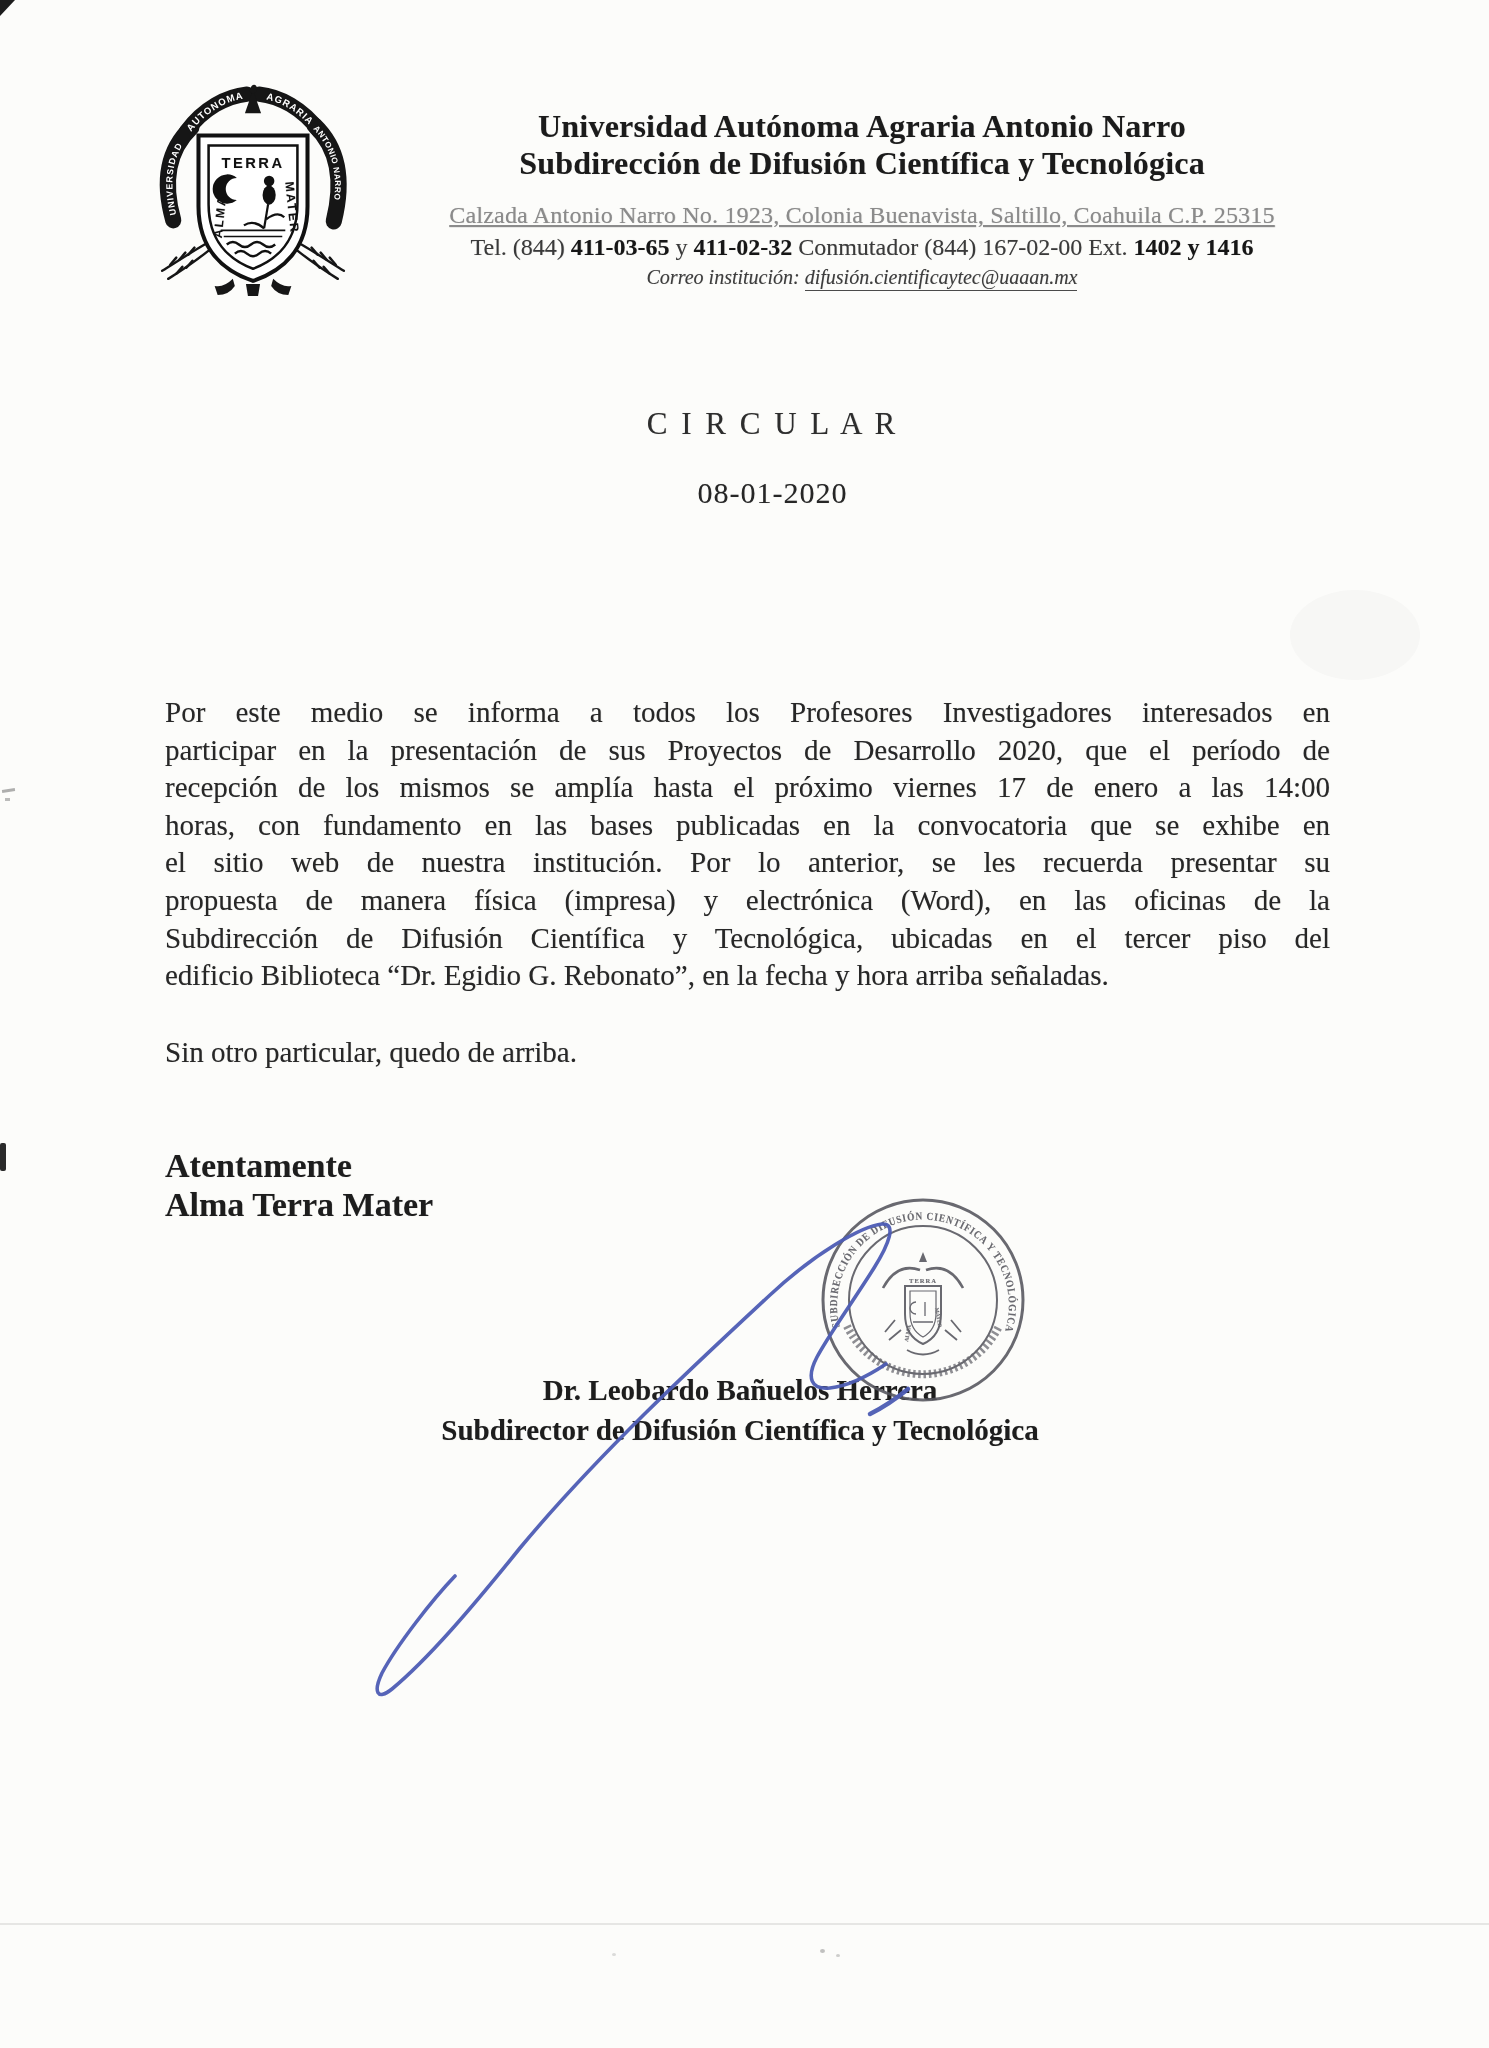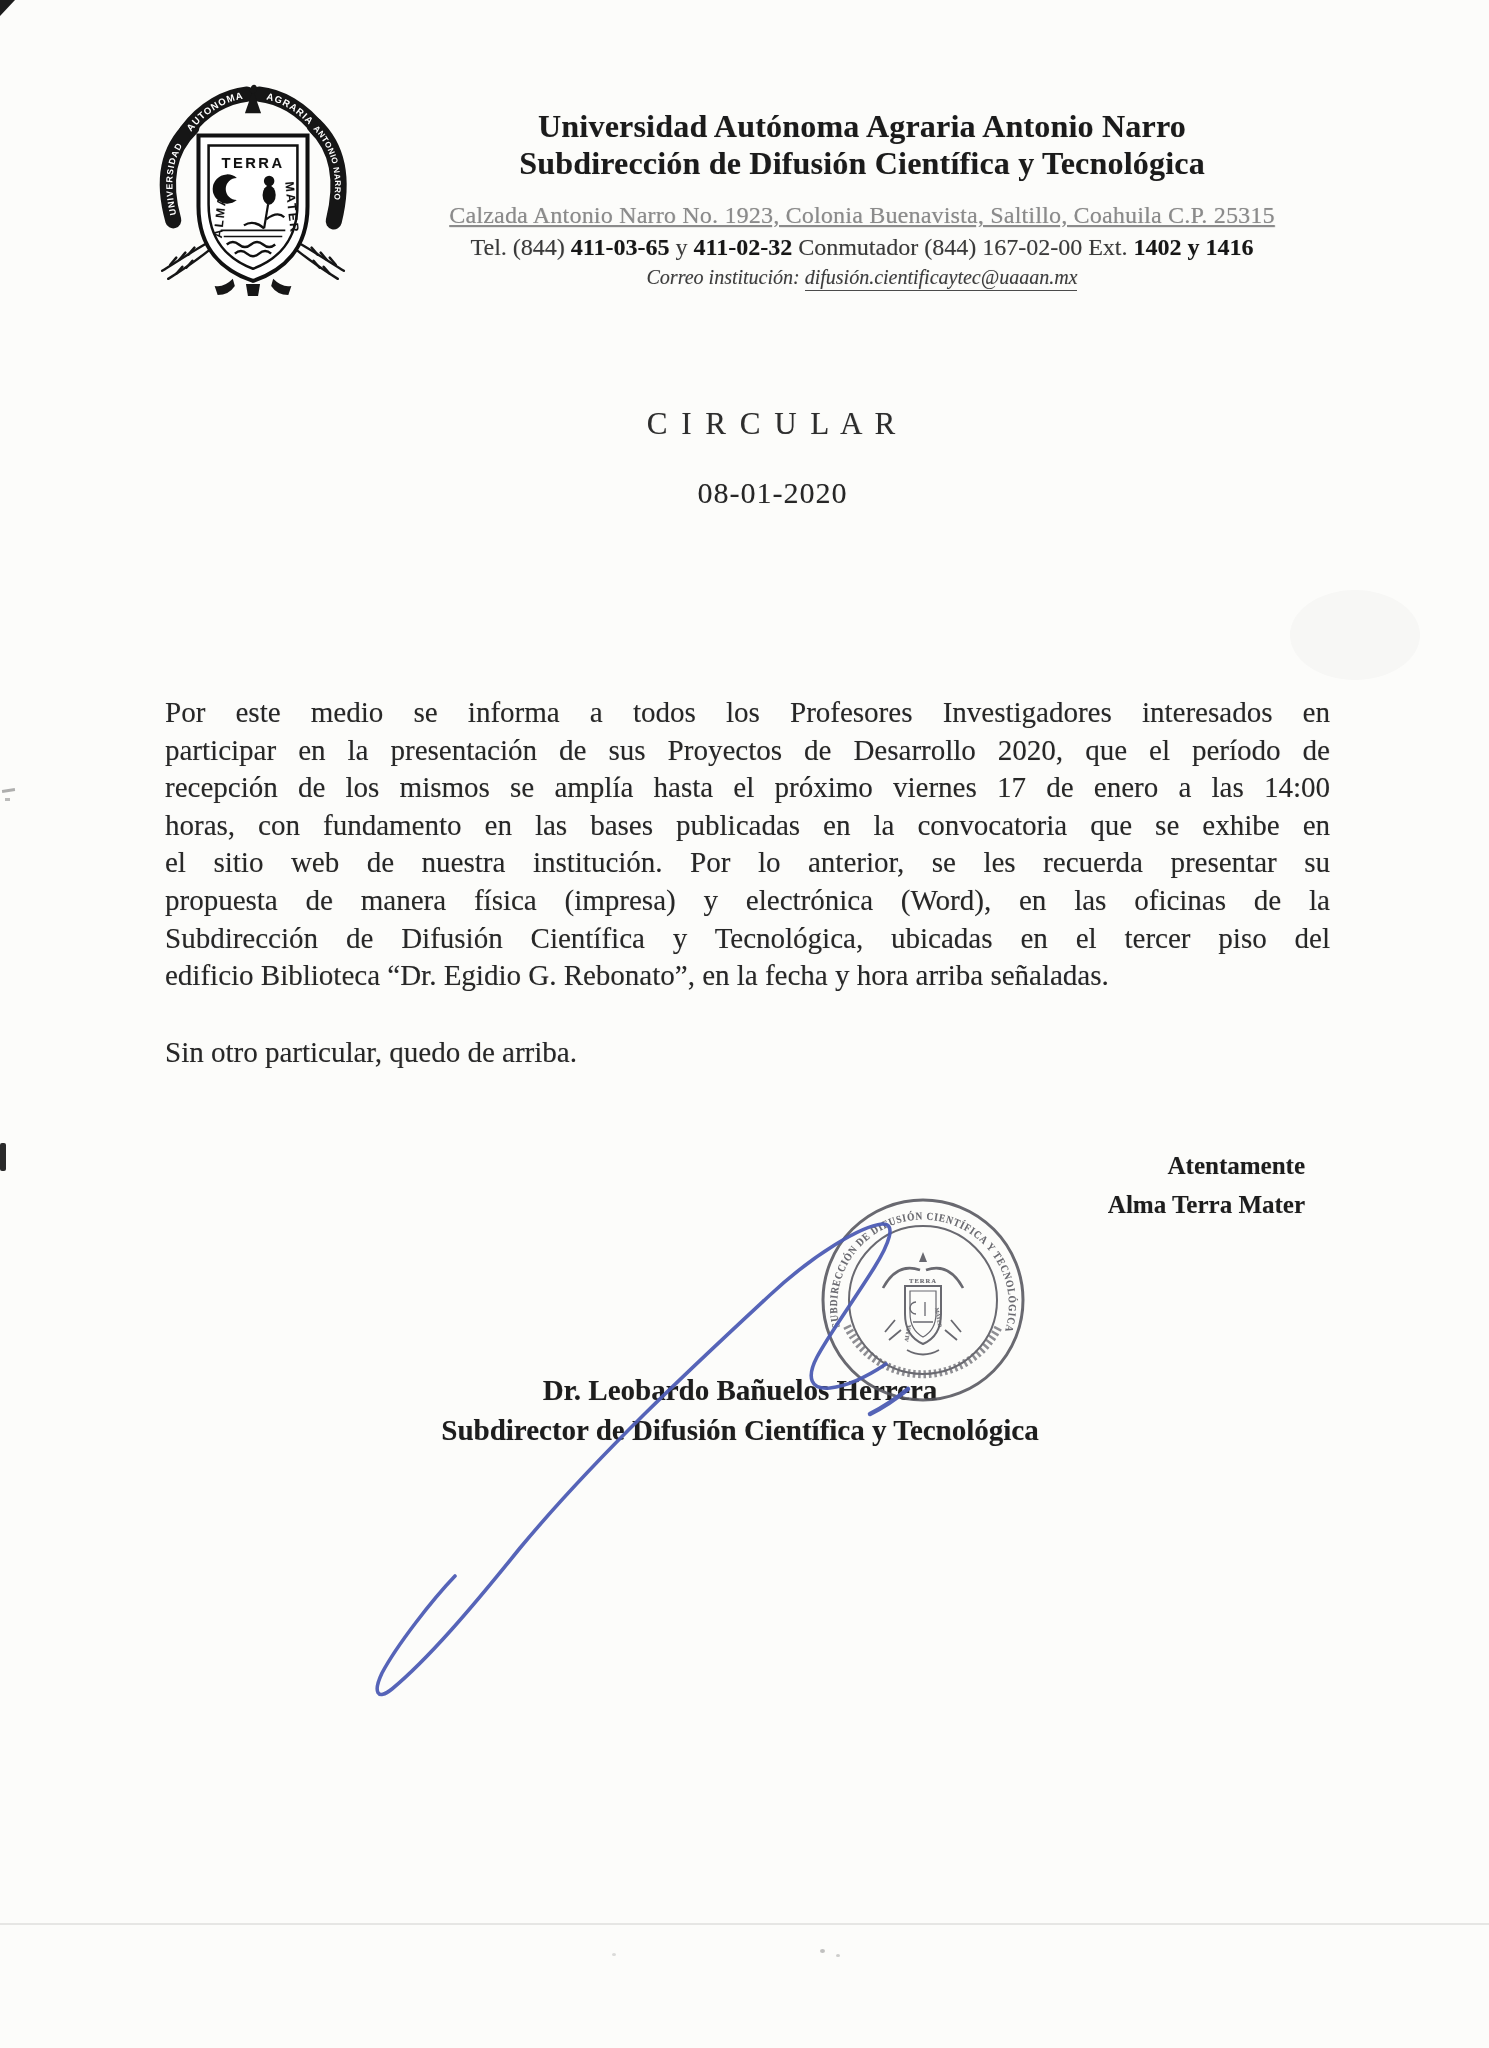--- a/index.html
+++ b/index.html
@@ -22,22 +22,22 @@
   .doc-title{position:absolute;left:190px;top:406px;width:1165px;text-align:center;
     font-size:31px;color:#2d2d2d;letter-spacing:3px;}
   .doc-date{position:absolute;left:190px;top:476px;width:1165px;text-align:center;
     font-size:30px;color:#262626;letter-spacing:1px;}
   
   .body-text{position:absolute;left:165px;top:694px;width:1165px;font-size:29px;color:#272727;}
   .jline{line-height:37.6px;height:37.6px;text-align:justify;text-align-last:justify;overflow:visible;}
   .jline.last{text-align-last:left;}
   .closing{position:absolute;left:165px;top:1033px;width:1165px;font-size:29px;line-height:38px;color:#272727;}
   
-  .sig-center{position:absolute;left:165px;top:1146px;width:1140px;text-align:right;
-    font-weight:bold;color:#1d1d1d;font-size:25px;line-height:39px;}
+  .sig-center{position:absolute;left:165px;top:1146px;width:1140px;text-align:left;
+    font-weight:bold;color:#1d1d1d;font-size:34px;line-height:39px;}
   .sig-name{position:absolute;left:165px;top:1370px;width:1150px;text-align:center;
     font-weight:bold;color:#1d1d1d;font-size:29px;line-height:40px;}
   
   .stamp-svg{position:absolute;left:813px;top:1190px;width:220px;height:220px;opacity:.88;}
   .sign-svg{position:absolute;left:0;top:0;width:1489px;height:2048px;pointer-events:none;}
   .logo-svg{position:absolute;left:146px;top:76px;width:214px;height:224px;}
   
   .art{position:absolute;}
   .corner-wedge{left:0;top:0;width:0;height:0;border-top:16px solid #1c1c1c;border-right:15px solid transparent;}
   .edge-dash{left:0;top:1143px;width:6px;height:28px;background:#2a2a2a;border-radius:2px;}

